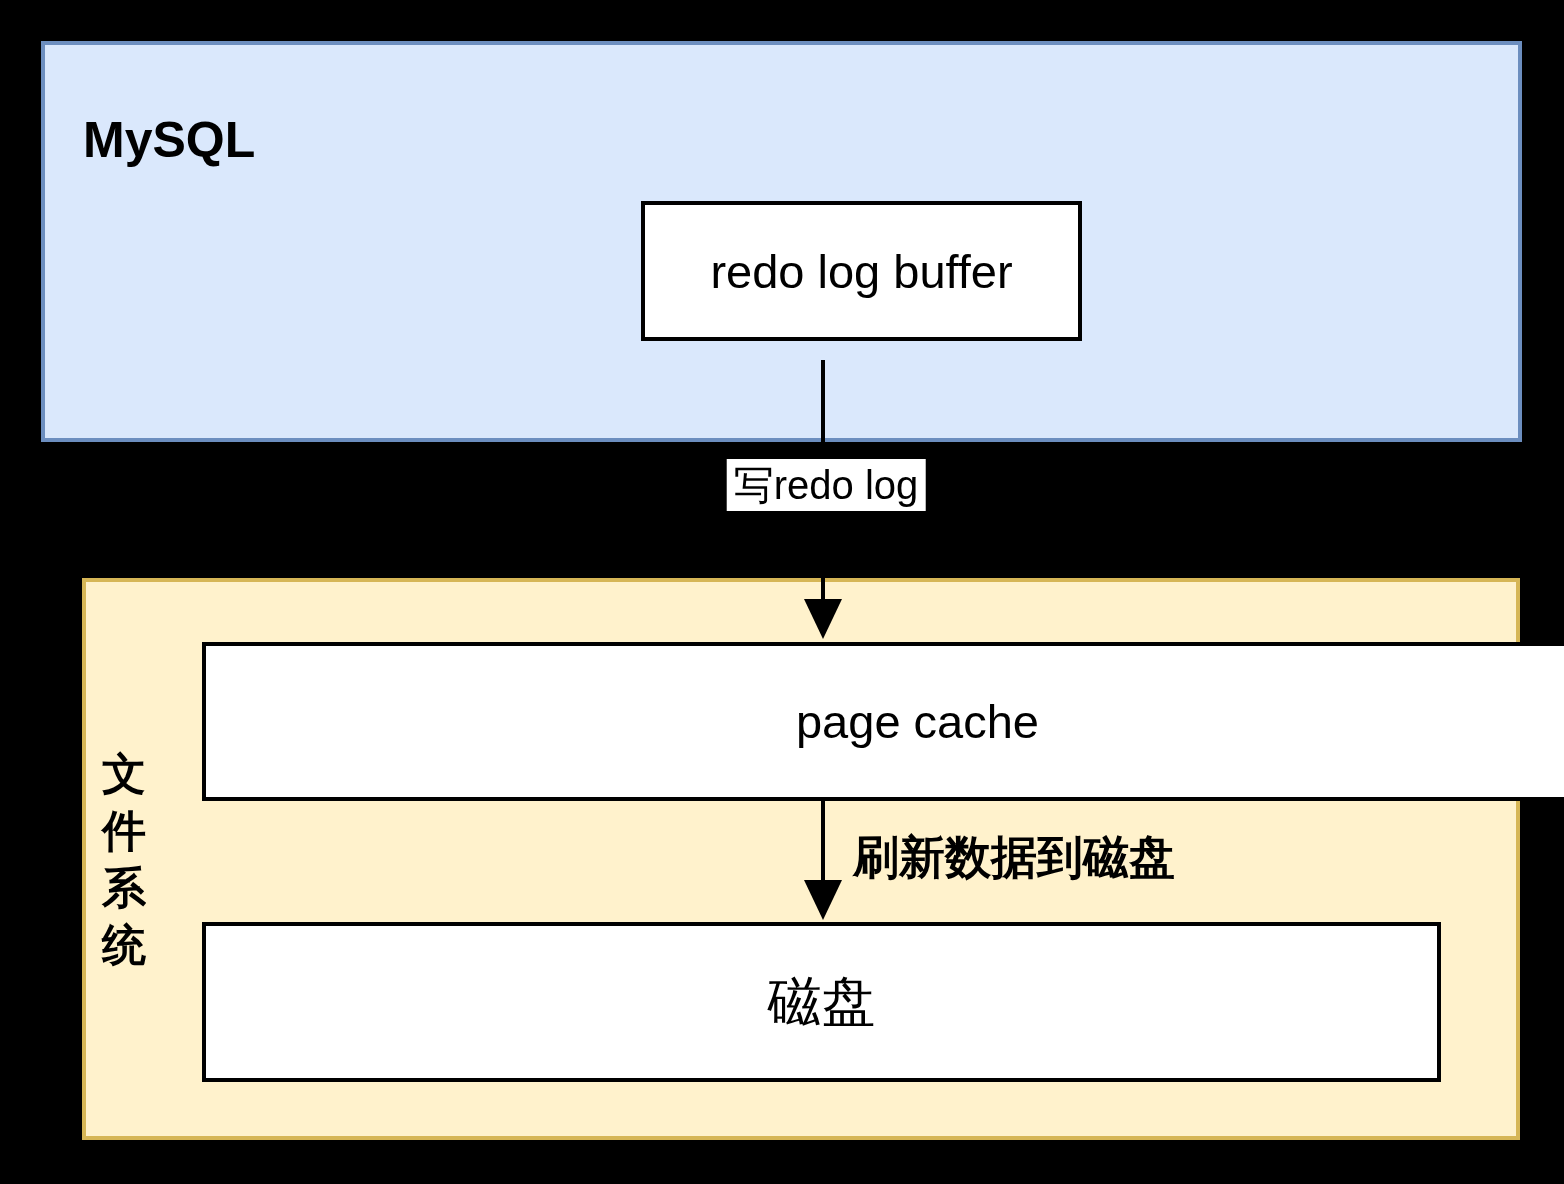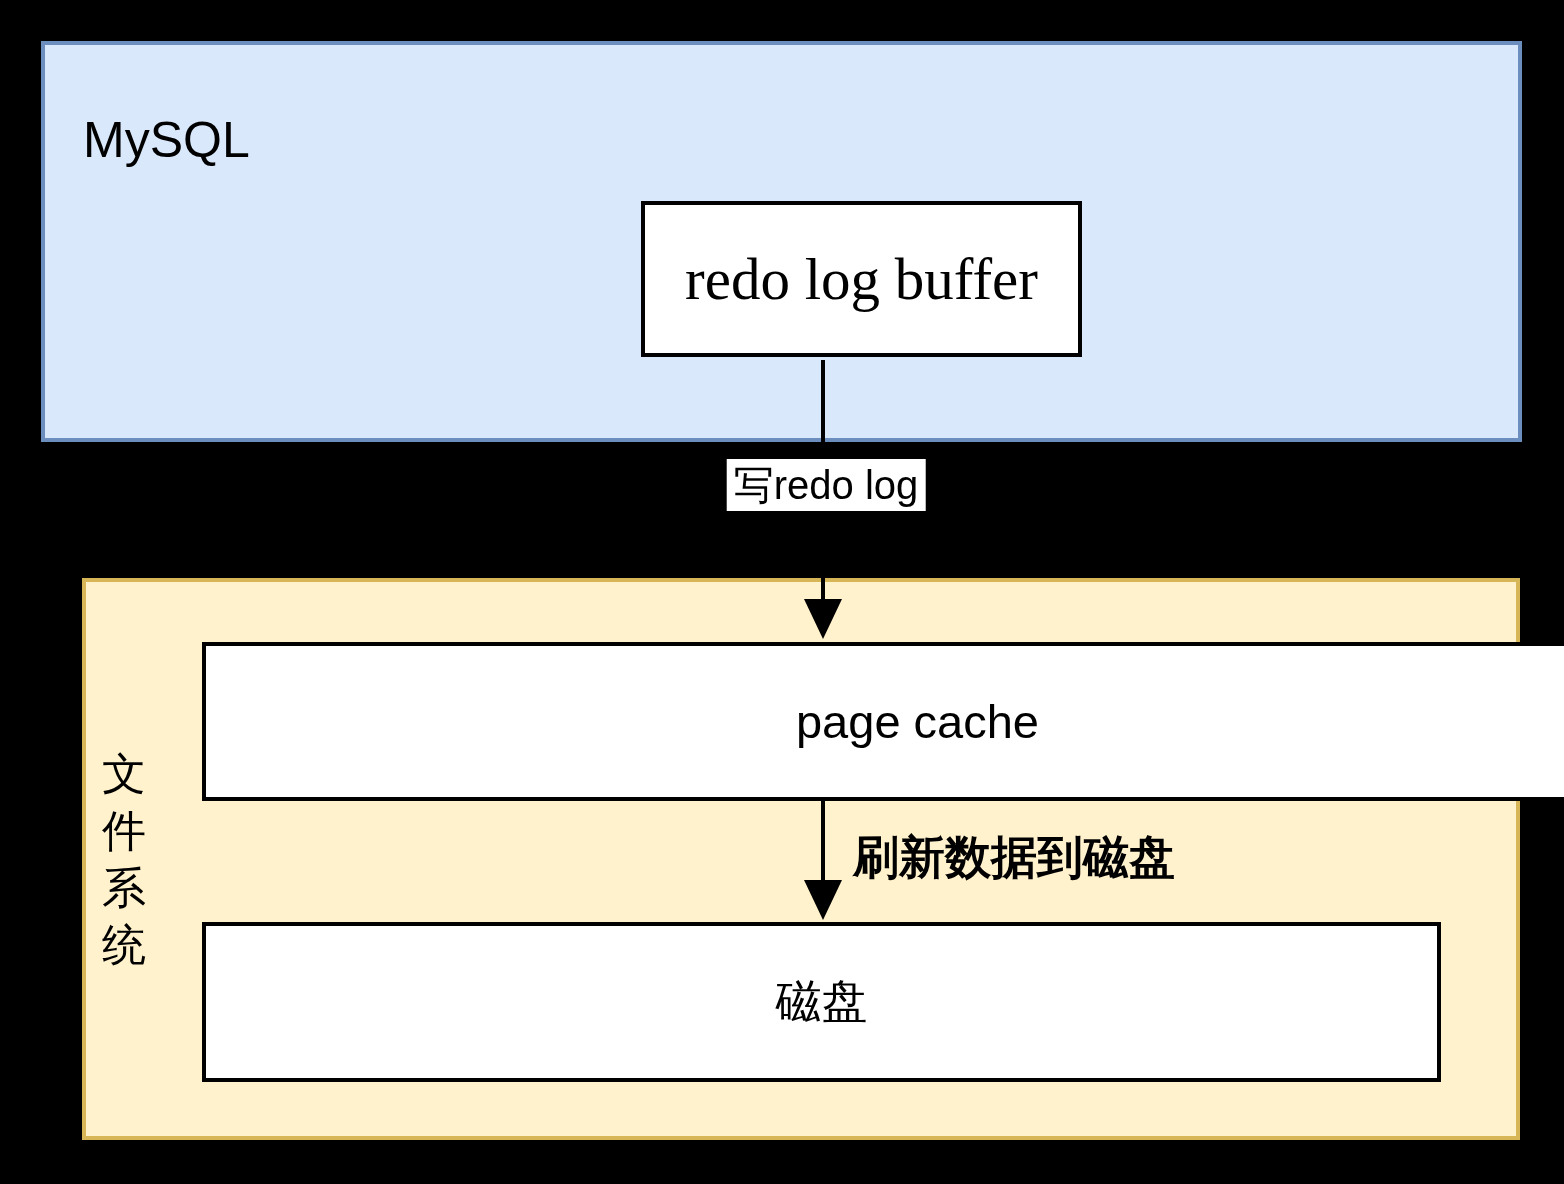--- a/index.html
+++ b/index.html
@@ -12,20 +12,21 @@
     width: 1564px;
     height: 1184px;
     background: var(--bg, #000000);
     font-family: "Liberation Sans", "DejaVu Sans", sans-serif;
     overflow: hidden;
   }
   .container-box {
     position: absolute;
     box-sizing: border-box;
     z-index: 1;
+    font-weight: bold;
   }
   .mysql-box {
     left: 41px;
     top: 41px;
     width: 1481px;
     height: 401px;
     background: var(--blue-fill, #dae8fc);
     border: 4px solid var(--blue-stroke, #6c8ebf);
   }
   .fs-box {
@@ -64,37 +65,36 @@
     display: flex;
     align-items: center;
     justify-content: center;
     z-index: 3;
     color: #000000;
   }
   .redo-log-buffer {
     left: 641px;
     top: 201px;
     width: 441px;
-    height: 156px;
-    font-size: 59px;
-    font-family: Liberation Serif, serif;
+    height: 140px;
+    font-size: 47px;
   }
   .page-cache {
     left: 202px;
     top: 642px;
     width: 1431px;
     height: 159px;
     font-size: 47px;
   }
   .disk {
     left: 202px;
     top: 922px;
     width: 1239px;
     height: 160px;
-    font-size: 46px;
+    font-size: 54px;
   }
   #arrow-layer {
     position: absolute;
     left: 0;
     top: 0;
     width: 1564px;
     height: 1184px;
     z-index: 2;
     pointer-events: none;
   }

